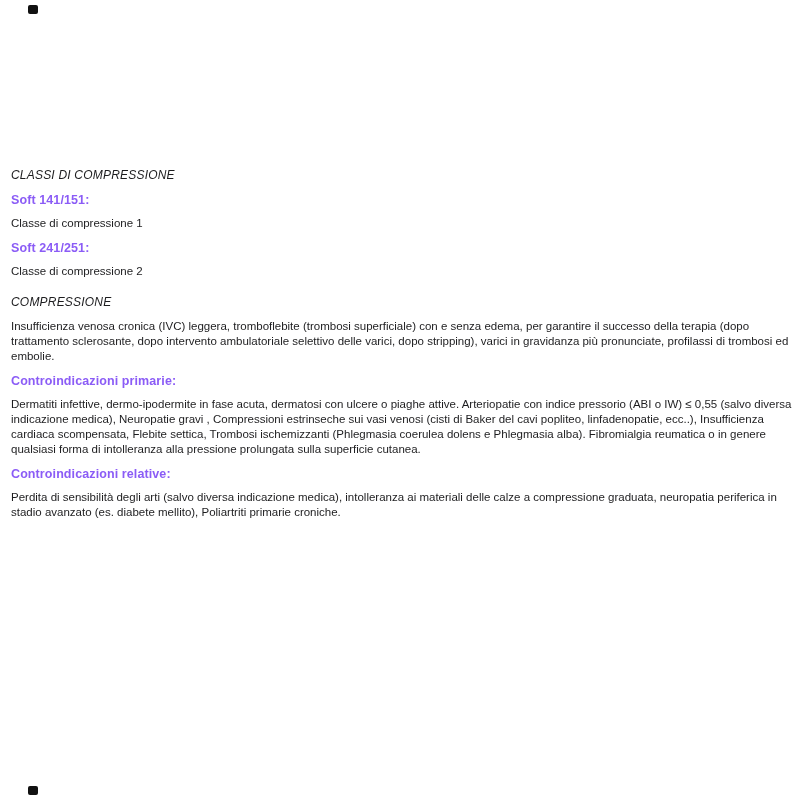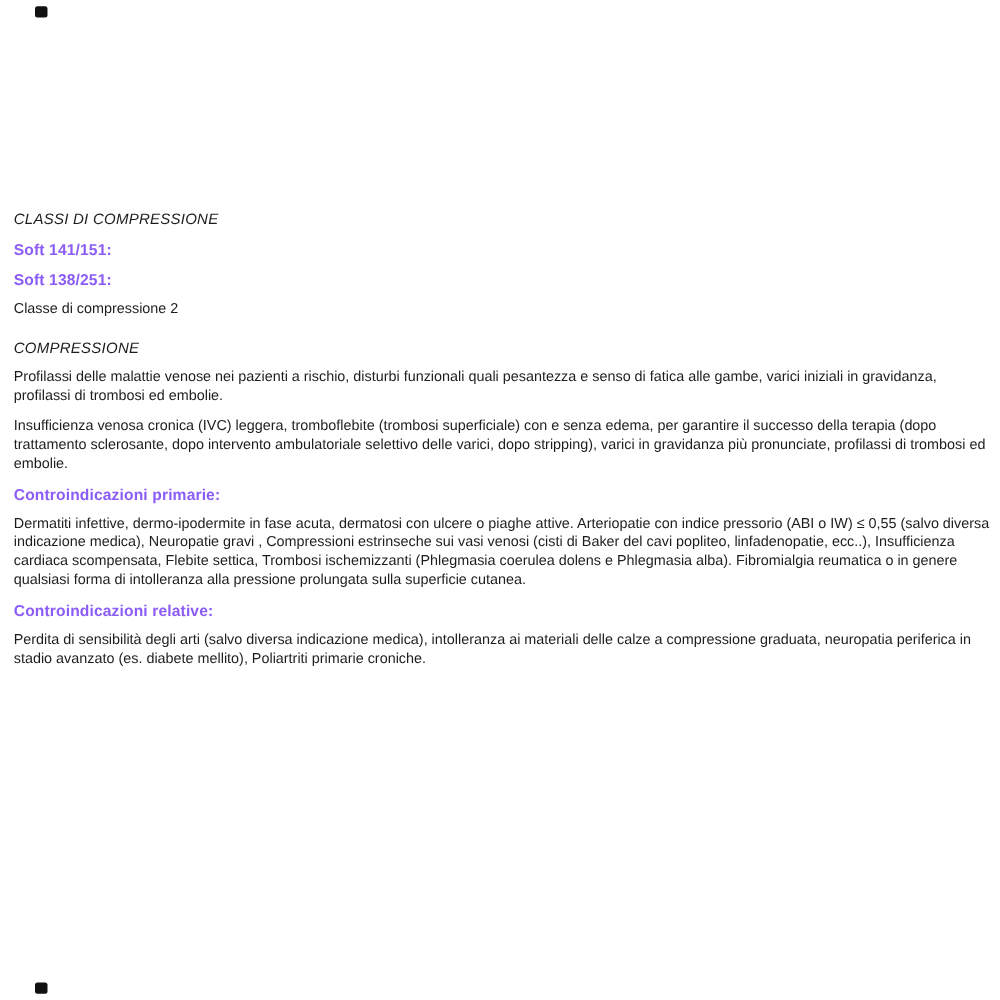--- a/index.html
+++ b/index.html
@@ -66,31 +66,31 @@
 
   <div class="corner-mark top"></div>
   <div class="corner-mark bottom"></div>
 
   <div class="content">
 
     <div>
       <div class="sec-label first">CLASSI DI COMPRESSIONE</div>
       <div>
         <div class="item-title">Soft 141/151:</div>
+        <div class="item-text">Classe di compressione 1</div>
       </div>
       <div>
-        <div class="item-title">Soft 138/251:</div>
+        <div class="item-title">Soft 241/251:</div>
         <div class="item-text">Classe di compressione 2</div>
       </div>
     </div>
 
     <div>
       <div class="sec-label">COMPRESSIONE</div>
       <div>
-        <div class="item-text">Profilassi delle malattie venose nei pazienti a rischio, disturbi funzionali quali pesantezza e senso di fatica alle gambe, varici iniziali in gravidanza, profilassi di trombosi ed embolie.</div>
       </div>
       <div>
         <div class="item-text">Insufficienza venosa cronica (IVC) leggera, tromboflebite (trombosi superficiale) con e senza edema, per garantire il successo della terapia (dopo trattamento sclerosante, dopo intervento ambulatoriale selettivo delle varici, dopo stripping), varici in gravidanza più pronunciate, profilassi di trombosi ed embolie.</div>
       </div>
     </div>
 
     <div>
       <div>
         <div class="item-title">Controindicazioni primarie:</div>
         <div class="item-text">Dermatiti infettive, dermo-ipodermite in fase acuta, dermatosi con ulcere o piaghe attive. Arteriopatie con indice pressorio (ABI o IW) ≤ 0,55 (salvo diversa indicazione medica), Neuropatie gravi , Compressioni estrinseche sui vasi venosi (cisti di Baker del cavi popliteo, linfadenopatie, ecc..), Insufficienza cardiaca scompensata, Flebite settica, Trombosi ischemizzanti (Phlegmasia coerulea dolens e Phlegmasia alba). Fibromialgia reumatica o in genere qualsiasi forma di intolleranza alla pressione prolungata sulla superficie cutanea.</div>

